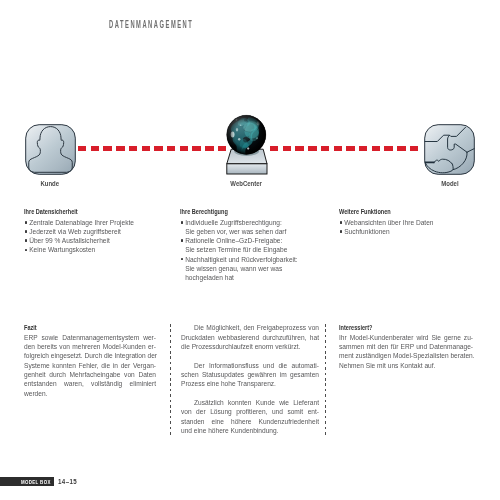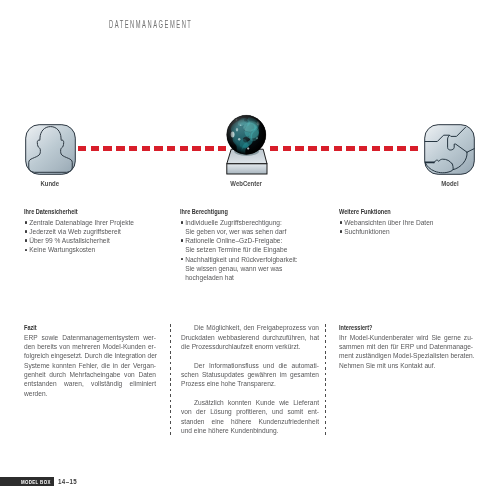--- a/index.html
+++ b/index.html
@@ -2,21 +2,21 @@
 <html><head>
 <meta charset="utf-8">
 <style>
   html,body{margin:0;padding:0;}
   body{width:500px;height:500px;background:#ffffff;font-family:"Liberation Sans",sans-serif;
        -webkit-font-smoothing:antialiased;overflow:hidden;}
   .page{position:relative;width:500px;height:500px;will-change:opacity;}
 
   
   .page-title{position:absolute;left:108.5px;top:18.8px;font-size:10.6px;
-              color:#6e6e6e;font-weight:400;white-space:nowrap;line-height:10.6px;}
+              color:#6e6e6e;font-weight:700;white-space:nowrap;line-height:10.6px;}
   .page-title > span{display:inline-block;letter-spacing:2.8px;transform:scaleX(0.545);
               transform-origin:0 50%;}
   .node-label{position:absolute;font-size:6.9px;font-weight:700;color:#4a4a4a;
               text-align:center;white-space:nowrap;line-height:7px;}
   .node-label > span{display:inline-block;transform:scaleX(0.87);}
 
   .icon-kunde{position:absolute;left:25px;top:124px;width:50px;height:50px;}
   .icon-model{position:absolute;left:424px;top:124px;width:51px;height:50px;}
   .icon-web{position:absolute;left:224px;top:113px;width:50px;height:62px;}
 

